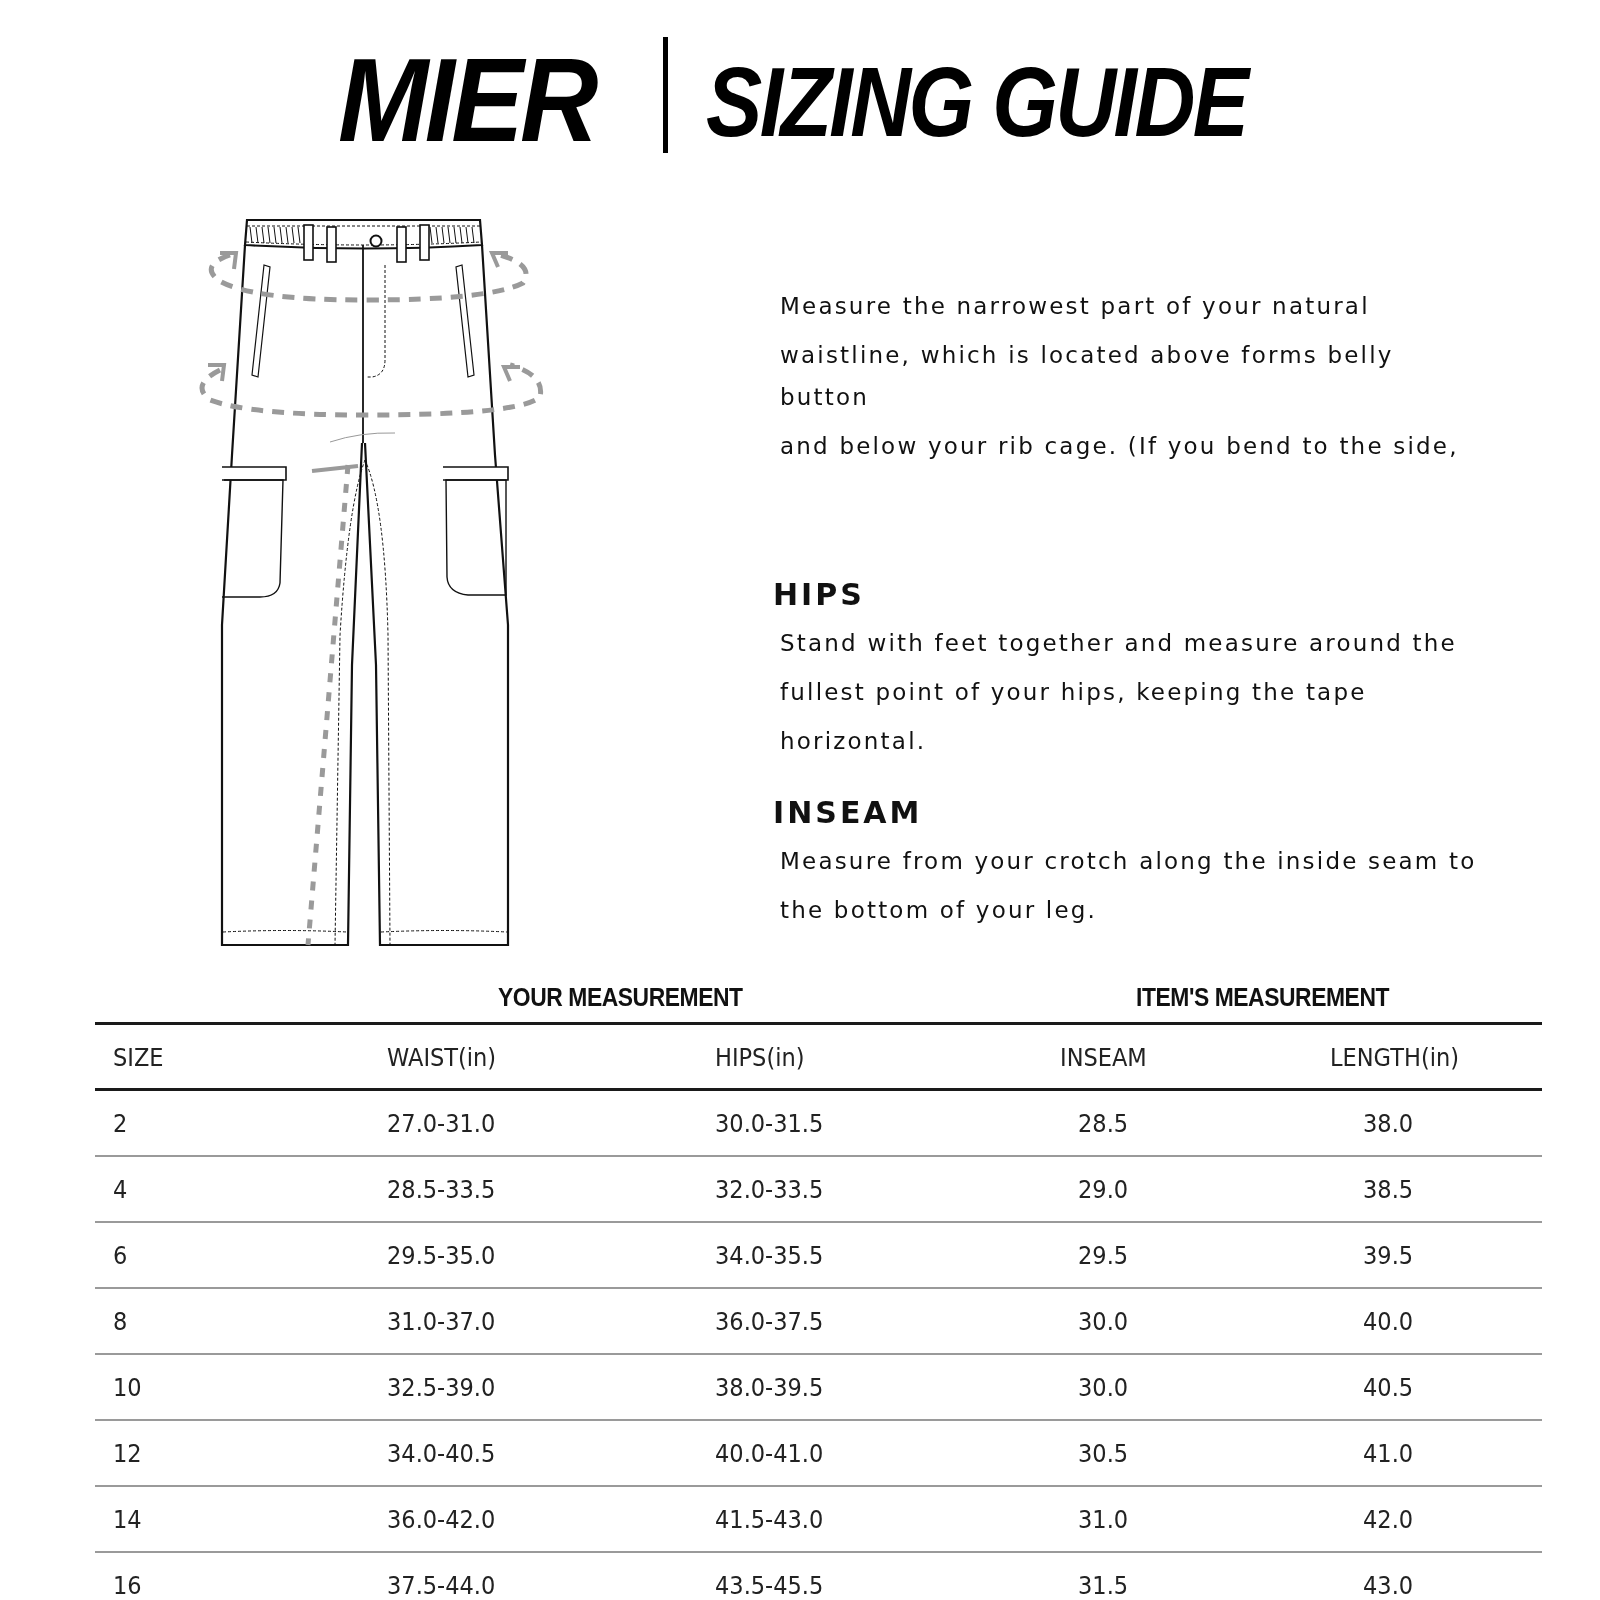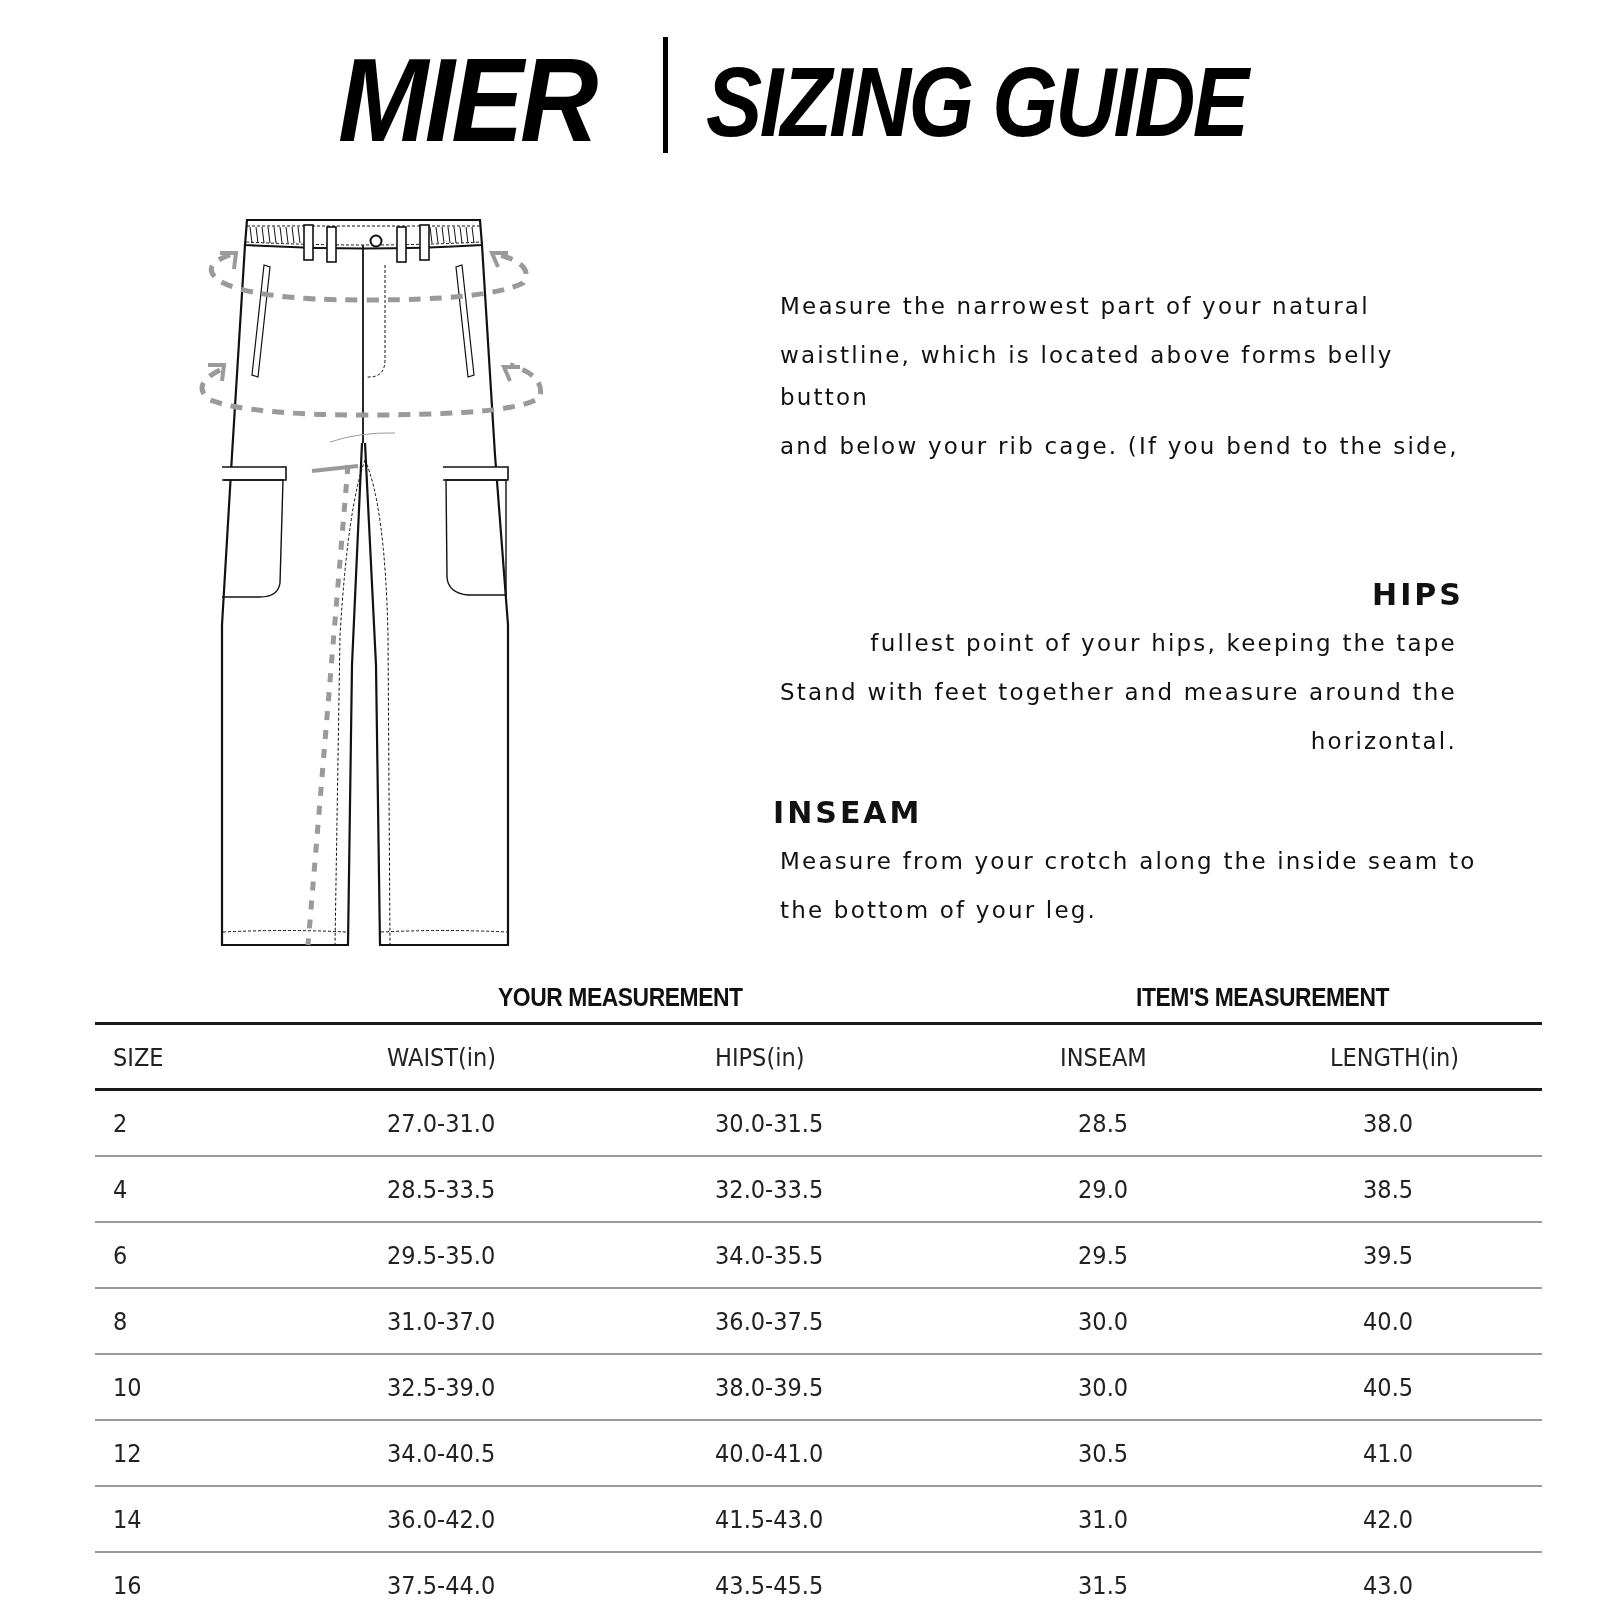--- a/index.html
+++ b/index.html
@@ -7,21 +7,21 @@
   .header { position:absolute; top:30px; left:0; width:1341px; height:140px; }
   .brand { position:absolute; left:338px; top:10px; font-family:"Liberation Sans", sans-serif; font-weight:bold; font-style:italic; font-size:118px; letter-spacing:-4px; line-height:120px; transform:scaleX(0.92); transform-origin:left center; color:#000; }
   .divider-v { position:absolute; left:663px; top:7px; width:5px; height:116px; background:#000; }
   .title { position:absolute; left:706px; top:22px; font-family:"Liberation Sans", sans-serif; font-weight:bold; font-style:italic; font-size:98px; letter-spacing:-3px; line-height:100px; transform:scaleX(0.86); transform-origin:left center; color:#000; }
   .illustration { position:absolute; left:190px; top:205px; width:380px; height:770px; }
   .guide { position:absolute; left:773px; top:278px; width:720px; }
   .section { margin-bottom:0; }
   .section h2 { margin:0; font-family:"DejaVu Sans", sans-serif; font-weight:bold; font-size:30px; letter-spacing:3px; line-height:40px; color:#111; }
   .section p { margin:7px; font-family:"DejaVu Sans", sans-serif; font-size:23px; letter-spacing:2.2px; line-height:42px; color:#111; }
   .sec-waist { position:absolute; left:0; top:0; }
-  .sec-hips { position:absolute; left:0; top:297px;text-align:right; }
+  .sec-hips { position:absolute; left:0; top:297px; }
   .sec-inseam { position:absolute; left:0; top:515px; }
   .group-labels { position:absolute; top:982px; left:6px; width:1600px; height:34px; }
   .group-label { position:absolute; font-family:"Liberation Sans", sans-serif; font-weight:bold; font-size:26px; letter-spacing:-0.5px; transform:scaleX(0.88); transform-origin:left center; color:#111; }
   .table { position:absolute; left:95px; top:1022px; width:1447px; }
   .rule-thick { height:3px; background:#1a1a1a; }
   .rule-thin { height:2px; background:#9a9a9a; }
   .row { position:relative; height:64px; font-family:"DejaVu Sans", sans-serif; font-size:25px; color:#222; }
   .row.head { height:63px; }
   .cell { position:absolute; top:50%; transform:translateY(-50%) scaleX(0.9); transform-origin:left center; white-space:nowrap; }
   .c0 { left:18px; } .c1 { left:292px; } .c2 { left:620px; } .c3 { left:965px; } .c4 { left:1235px; }
@@ -92,22 +92,22 @@
 </svg>
 
 <div class="guide">
   <div class="section sec-waist">
     <p>Measure the narrowest part of your natural</p>
     <p>waistline, which is located above forms belly button</p>
     <p>and below your rib cage. (If you bend to the side,</p>
   </div>
   <div class="section sec-hips">
     <h2>HIPS</h2>
+    <p>Stand with feet together and measure around the</p>
     <p>fullest point of your hips, keeping the tape</p>
-    <p>Stand with feet together and measure around the</p>
     <p>horizontal.</p>
   </div>
   <div class="section sec-inseam">
     <h2>INSEAM</h2>
     <p>Measure from your crotch along the inside seam to</p>
     <p>the bottom of your leg.</p>
   </div>
 </div>
 
 <div class="group-labels">

